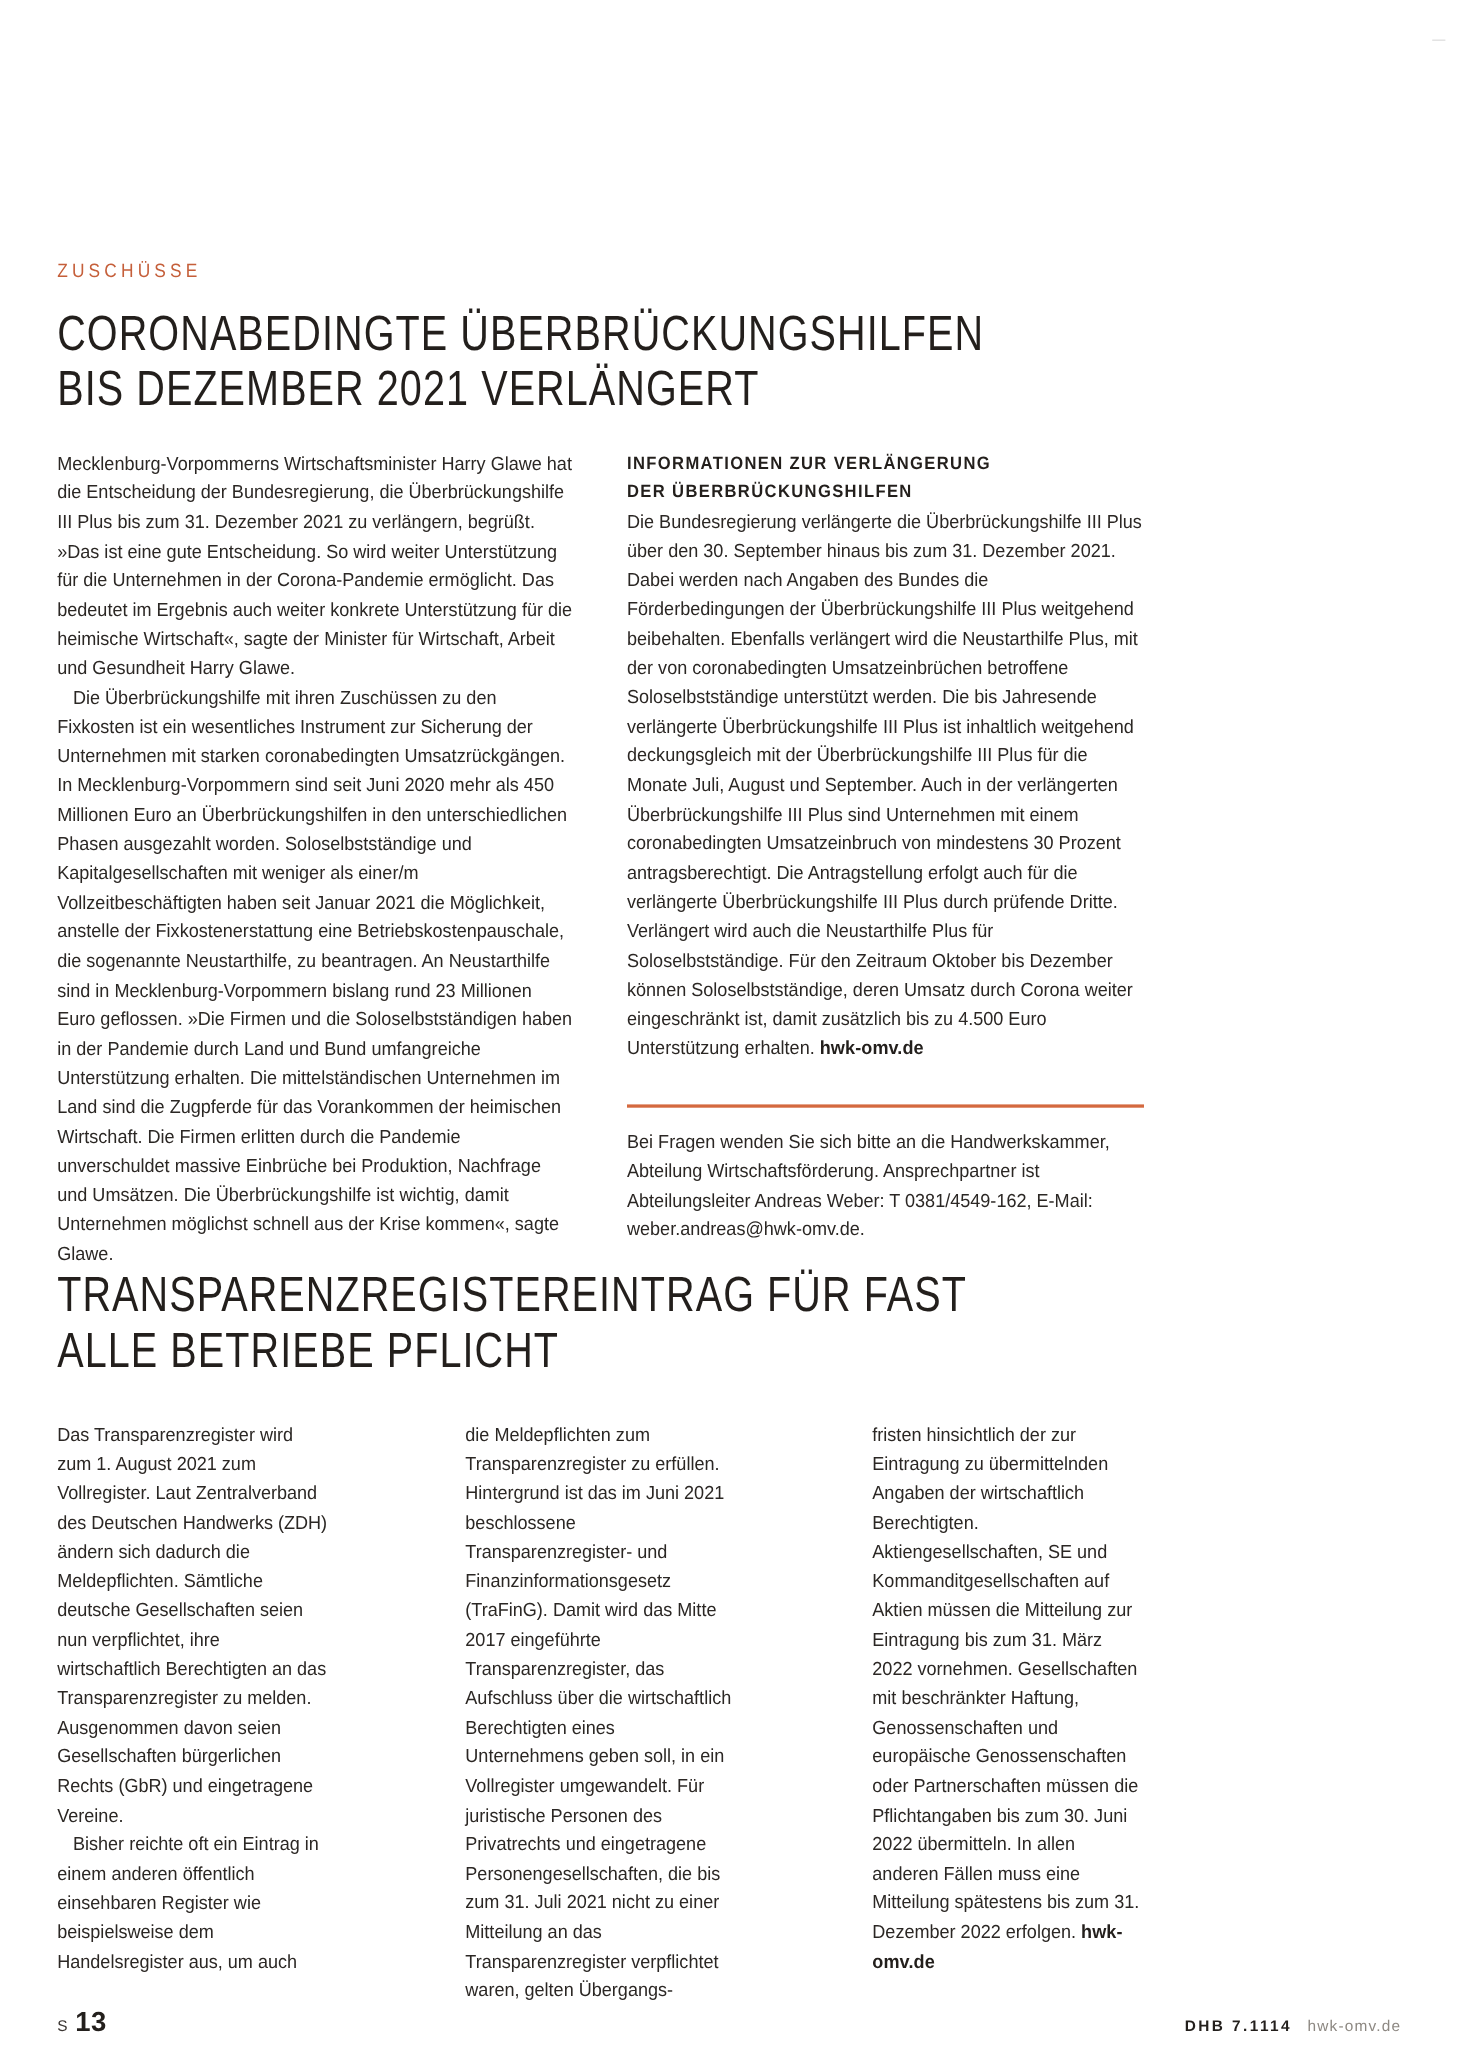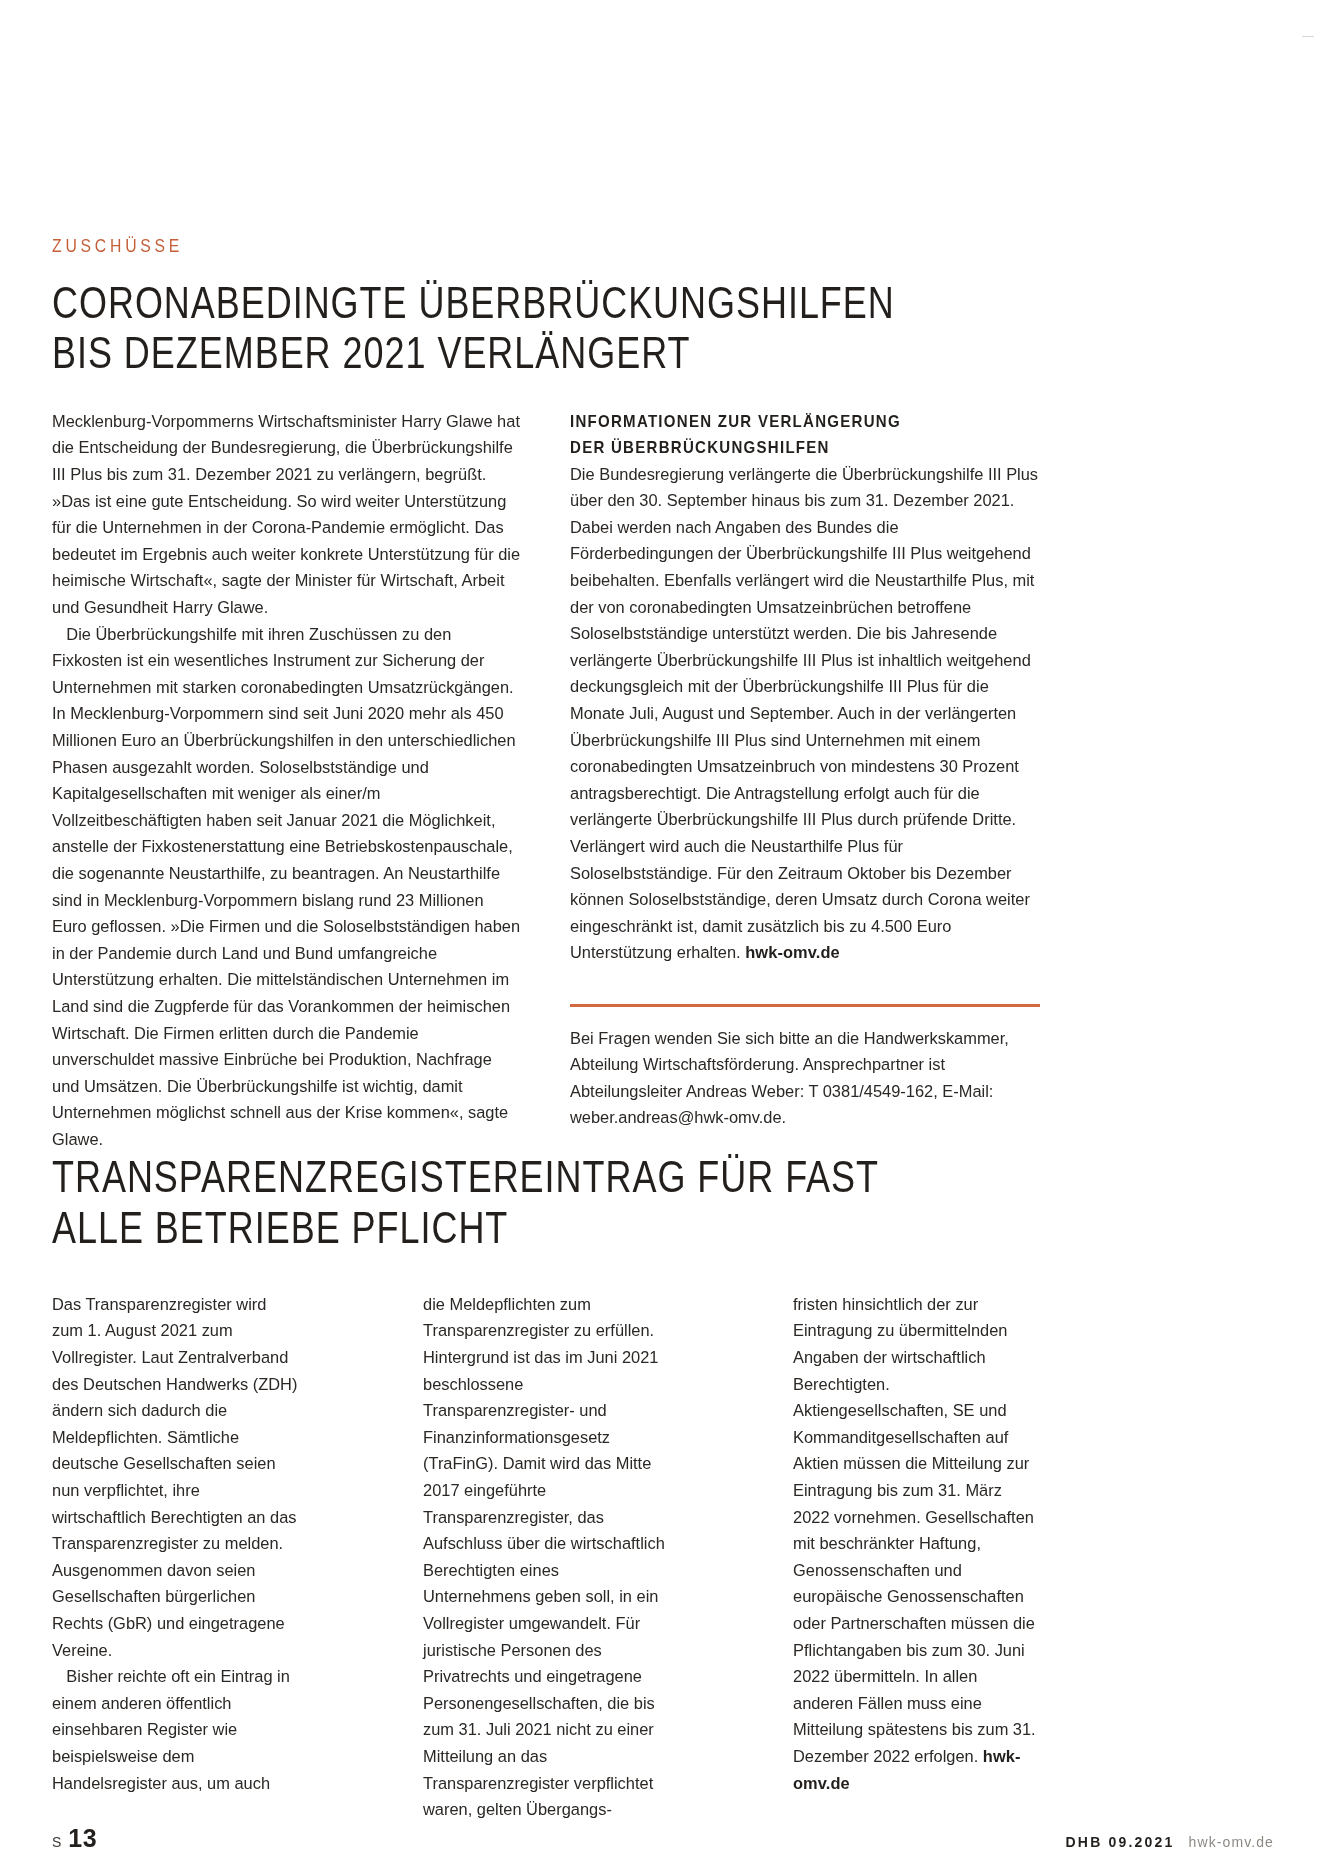--- a/index.html
+++ b/index.html
@@ -261,18 +261,18 @@
     </div>
 
   </div>
 
   <div class="footer">
     <div class="folio-left">
       <span class="folio-s">S</span>
       <span class="folio-num">13</span>
     </div>
     <div class="folio-right">
-      <span class="folio-issue">DHB 09.2021</span>
+      <span class="folio-issue">DHB 7.1114</span>
       <span class="folio-url">hwk-omv.de</span>
     </div>
   </div>
 
 </div>
 
 </body></html>

